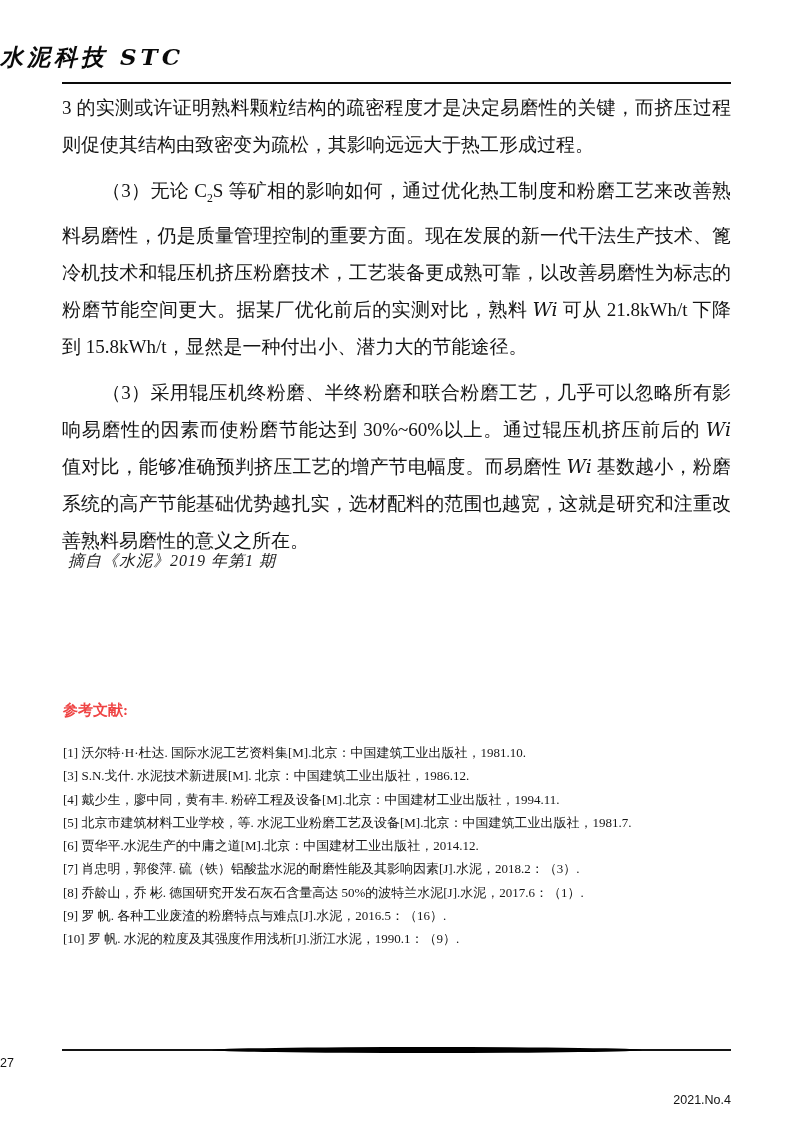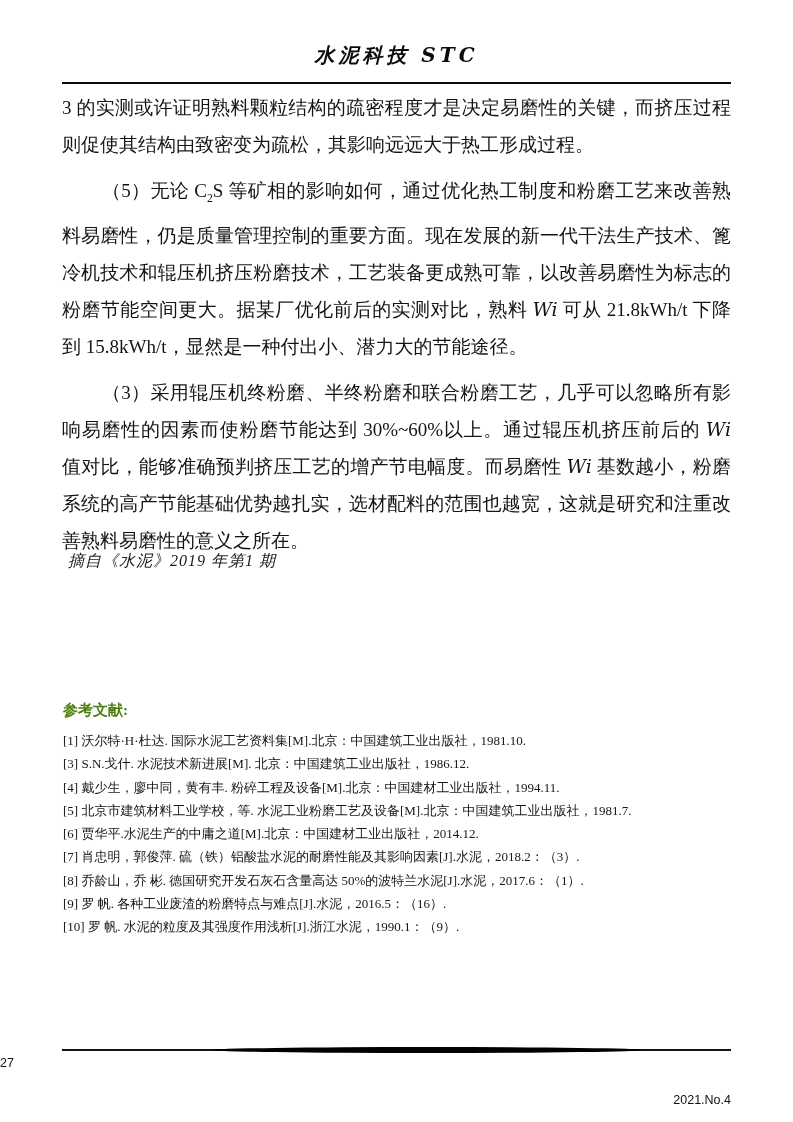--- a/index.html
+++ b/index.html
@@ -13,25 +13,24 @@
     color: #111111;
     font-family: "Liberation Serif", serif;
     overflow: hidden;
   }
   
   .header-title {
     position: absolute;
     top: 42px;
     left: 0;
     width: 100%;
-    text-align: center;
     font-family: "DejaVu Serif", serif;
     font-style: italic;
     font-weight: bold;
-    font-size: 20px;
+    font-size: 23px;
     letter-spacing: 4px;
     color: #0a0a0a;
   }
   .header-rule {
     position: absolute;
     top: 82px;
     left: 62px;
     width: 669px;
     height: 2px;
     background: #0a0a0a;
@@ -65,22 +64,22 @@
   
   .references {
     position: absolute;
     top: 701px;
     left: 63px;
     width: 669px;
   }
   .ref-heading {
     font-weight: bold;
     font-size: 15px;
-    margin-bottom: 9px;
-    color: #4d7c0f;
+    margin-bottom: 21px;
+    color: #ef4444;
   }
   .ref-item {
     font-size: 13px;
     line-height: 23.3px;
     color: #161616;
     white-space: nowrap;
   }
   
   .footer-rule {
     position: absolute;
@@ -126,21 +125,21 @@
 <body>
 
 <div class="page">
 
   <div class="header-title">水泥科技 STC</div>
 
   <div class="header-rule"></div>
 
   <div class="body-block">
     <p class="para"><span>3 的实测或许证明熟料颗粒结构的疏密程度才是决定易磨性的关键，而挤压过程则促使其结构由致密变为疏松，其影响远远大于热工形成过程。</span></p>
-    <p class="para indent"><span>（5）无论 C</span><sub>2</sub><span>S 等矿相的影响如何，通过优化热工制度和粉磨工艺来改善熟料易磨性，仍是质量管理控制的重要方面。现在发展的新一代干法生产技术、篦冷机技术和辊压机挤压粉磨技术，工艺装备更成熟可靠，以改善易磨性为标志的粉磨节能空间更大。据某厂优化前后的实测对比，熟料 </span><i>Wi</i><span> 可从 21.8kWh/t 下降到 15.8kWh/t，显然是一种付出小、潜力大的节能途径。</span></p>
+    <p class="para indent"><span>（3）无论 C</span><sub>2</sub><span>S 等矿相的影响如何，通过优化热工制度和粉磨工艺来改善熟料易磨性，仍是质量管理控制的重要方面。现在发展的新一代干法生产技术、篦冷机技术和辊压机挤压粉磨技术，工艺装备更成熟可靠，以改善易磨性为标志的粉磨节能空间更大。据某厂优化前后的实测对比，熟料 </span><i>Wi</i><span> 可从 21.8kWh/t 下降到 15.8kWh/t，显然是一种付出小、潜力大的节能途径。</span></p>
     <p class="para indent"><span>（3）采用辊压机终粉磨、半终粉磨和联合粉磨工艺，几乎可以忽略所有影响易磨性的因素而使粉磨节能达到 30%~60%以上。通过辊压机挤压前后的 </span><i>Wi</i><span> 值对比，能够准确预判挤压工艺的增产节电幅度。而易磨性 </span><i>Wi</i><span> 基数越小，粉磨系统的高产节能基础优势越扎实，选材配料的范围也越宽，这就是研究和注重改善熟料易磨性的意义之所在。</span></p>
   </div>
 
   <div class="source-note">摘自《水泥》2019 年第1 期</div>
 
   <div class="references">
     <div class="ref-heading">参考文献:</div>
     <div class="ref-item">[1] 沃尔特·H·杜达. 国际水泥工艺资料集[M].北京：中国建筑工业出版社，1981.10.</div>
     <div class="ref-item">[3] S.N.戈什. 水泥技术新进展[M]. 北京：中国建筑工业出版社，1986.12.</div>
     <div class="ref-item">[4] 戴少生，廖中同，黄有丰. 粉碎工程及设备[M].北京：中国建材工业出版社，1994.11.</div>

